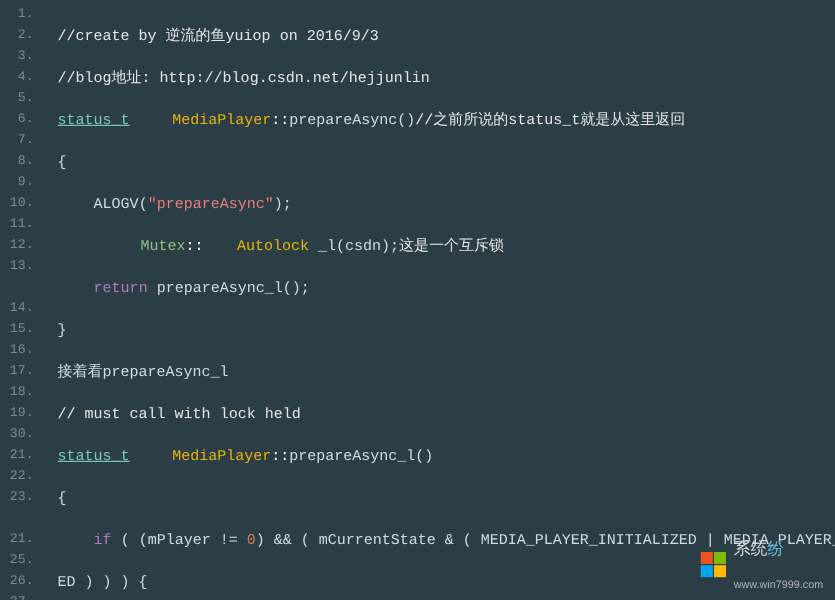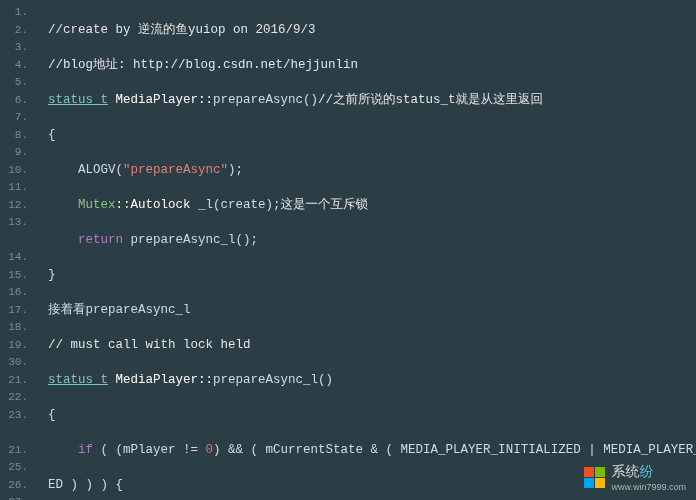--- a/index.html
+++ b/index.html
@@ -32,24 +32,24 @@
     flex: 1;
     padding-top: 4px;
     padding-left: 12px;
     color: #d0dce3;
     white-space: pre;
     line-height: 17.5px;
   }
   .line { height: 17.5px; display: block; }
   .c-comment { color: #e5e5e5; }
   .c-type { color: #7fc6b6; text-decoration: underline; }
-  .c-class { color: #ffffff; }
+  .c-class { color: #eab308; margin-left: 28px; }
   .c-func { color: #d0dce3; }
   .c-kw { color: #b179c1; }
-  .c-green { color: #8ec07c; }
+  .c-green { color: #8ec07c; margin-left: 39px; }
   .c-str { color: #e67e7e; }
   .c-num { color: #d27b53; }
   .c-white { color: #ffffff; }
   .watermark {
     position: absolute;
     right: 10px;
     bottom: 8px;
     display: flex;
     align-items: center;
     gap: 6px;
@@ -63,21 +63,21 @@
     display: grid;
     grid-template-columns: 10px 10px;
     grid-template-rows: 10px 10px;
     gap: 1px;
   }
   .mslogo span { display:block; width:10px; height:10px; }
   .sq-r { background:#f25022; }
   .sq-g { background:#7fba00; }
   .sq-b { background:#00a4ef; }
   .sq-y { background:#ffb900; }
-  .wm-sub { font-size: 9px; color: #aeb3b3; display:block; line-height:1; margin-top:2px; }
+  .wm-sub { font-size: 9px; color: #aeb3b3; display:block; line-height:1; margin-top:16px; }
 </style>
 </head>
 <body>
 
 <div class="gutter">
     <div>1.</div>
     <div>2.</div>
     <div>3.</div>
     <div>4.</div>
     <div>5.</div>
@@ -106,21 +106,21 @@
     <div>26.</div>
     <div>27.</div>
   </div>
 
 <div class="code">
 <span class="line"><span class="c-comment">//create by 逆流的鱼yuiop on 2016/9/3</span></span>
 <span class="line"><span class="c-comment">//blog地址: http://blog.csdn.net/hejjunlin</span></span>
 <span class="line"><span class="c-type">status_t</span> <span class="c-class">MediaPlayer</span><span class="c-white">::</span><span class="c-func">prepareAsync()</span><span class="c-comment">//之前所说的status_t就是从这里返回</span></span>
 <span class="line"><span>{</span></span>
 <span class="line">    <span>ALOGV</span><span>(</span><span class="c-str">"prepareAsync"</span><span>);</span></span>
-<span class="line">    <span class="c-green">Mutex</span><span class="c-white">::</span><span class="c-class">Autolock</span><span> _l(create);</span><span class="c-comment">这是一个互斥锁</span></span>
+<span class="line">    <span class="c-green">Mutex</span><span class="c-white">::</span><span class="c-class">Autolock</span><span> _l(csdn);</span><span class="c-comment">这是一个互斥锁</span></span>
 <span class="line">    <span class="c-kw">return</span><span> prepareAsync_l();</span></span>
 <span class="line"><span>}</span></span>
 <span class="line"><span>接着看prepareAsync_l</span></span>
 <span class="line"><span class="c-comment">// must call with lock held</span></span>
 <span class="line"><span class="c-type">status_t</span> <span class="c-class">MediaPlayer</span><span class="c-white">::</span><span class="c-func">prepareAsync_l()</span></span>
 <span class="line"><span>{</span></span>
 <span class="line">    <span class="c-kw">if</span><span> ( (mPlayer != </span><span class="c-num">0</span><span>) &amp;&amp; ( mCurrentState &amp; ( MEDIA_PLAYER_INITIALIZED | MEDIA_PLAYER_STOPP</span></span>
 <span class="line"><span>ED ) ) ) {</span></span>
 
 

